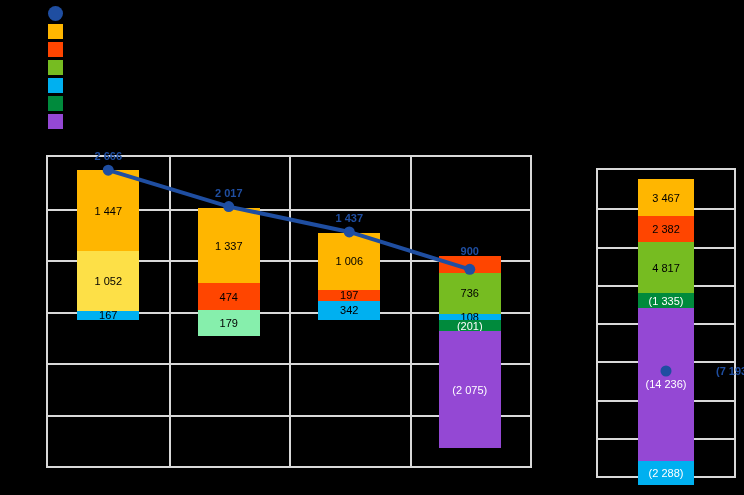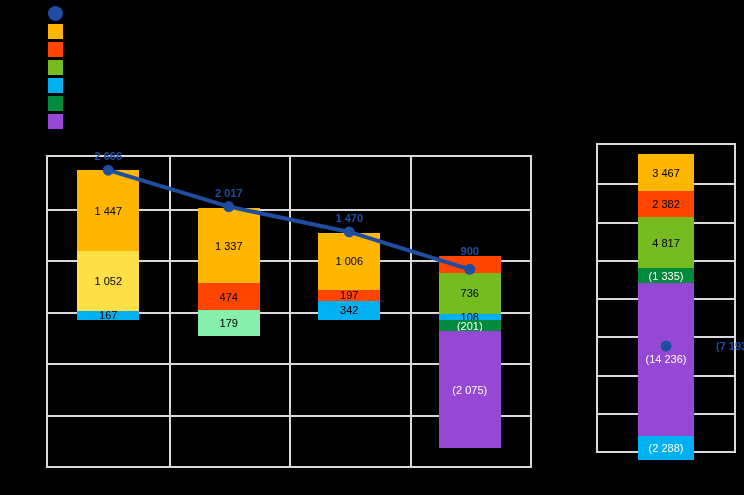--- a/index.html
+++ b/index.html
@@ -27,21 +27,21 @@
        justify-content:center;font-size:11px;color:#000;overflow:visible;
        white-space:nowrap;box-sizing:border-box;}
   .seg.neg{color:#fff;}
 
   
   #line-svg{position:absolute;left:0;top:0;width:486px;height:313px;overflow:visible;pointer-events:none;}
   .line-label{position:absolute;font-size:11px;color:#1f4ea1;font-weight:bold;
               white-space:nowrap;transform:translateX(-50%);}
 
   
-  #right-plot{left:596px;top:143px;width:140px;height:310px;padding-left:24px;}
+  #right-plot{left:596px;top:168px;width:140px;height:310px;padding-left:24px;}
   #right-inner{position:absolute;left:0;top:0;right:0;bottom:0;}
   #right-bar{position:absolute;width:56px;left:50%;margin-left:-28px;top:0;bottom:0;}
   #right-dot{position:absolute;width:11px;height:11px;border-radius:50%;
              background:#1f4ea1;transform:translate(-50%,-50%);}
   #right-line-label{position:absolute;font-size:11px;color:#1f4ea1;font-weight:bold;
                     white-space:nowrap;transform:translateY(-50%);}
 </style>
 </head>
 <body>
 
@@ -118,21 +118,21 @@
       </div>
       <svg id="line-svg" width="482" height="309">
         <polyline points="60.25,13.146545454545455 180.75,49.60854545454546 301.25,74.94654545454546 421.75,112.36363636363636" fill="none" stroke="#1F4EA1" stroke-width="4"></polyline>
         <circle cx="60.25" cy="13.146545454545455" r="5.5" fill="#1F4EA1"></circle>
         <circle cx="180.75" cy="49.60854545454546" r="5.5" fill="#1F4EA1"></circle>
         <circle cx="301.25" cy="74.94654545454546" r="5.5" fill="#1F4EA1"></circle>
         <circle cx="421.75" cy="112.36363636363636" r="5.5" fill="#1F4EA1"></circle>
       </svg>
       <div class="line-label" style="left: 60.25px; top: -6.85345px;">2 666</div>
       <div class="line-label" style="left: 180.75px; top: 29.6085px;">2 017</div>
-      <div class="line-label" style="left: 301.25px; top: 54.9465px;">1 470</div>
+      <div class="line-label" style="left: 301.25px; top: 54.9465px;">1 437</div>
       <div class="line-label" style="left: 421.75px; top: 88.3636px;">900</div>
     </div>
 </div>
 
 <div class="plot" id="right-plot">
   <div id="right-inner">
       <div class="gl-h" style="top: 38.25px;"></div>
       <div class="gl-h" style="top: 76.5px;"></div>
       <div class="gl-h" style="top: 114.75px;"></div>
       <div class="gl-h" style="top: 153px;"></div>

